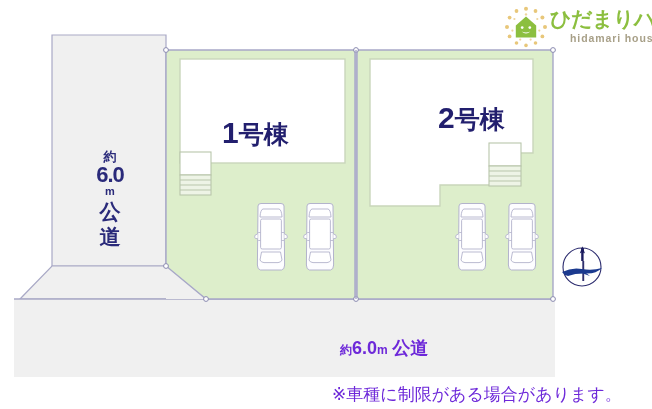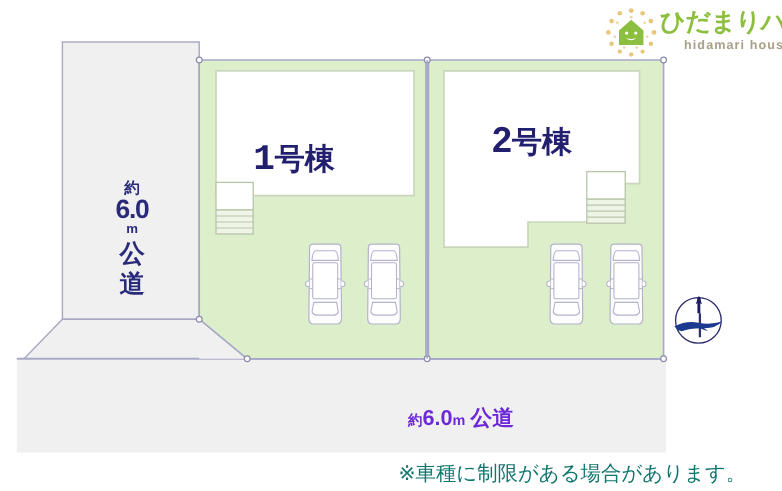--- a/index.html
+++ b/index.html
@@ -64,29 +64,28 @@
 
   
   .lbl {
     position: absolute;
     color: #221f6e;
     font-weight: bold;
     white-space: nowrap;
     user-select: none;
   }
   .lbl-bldg1 {
-    left: 211px;
+    left: 222px;
     top: 116px;
     font-size: 25px;
     letter-spacing: 0px;
-    font-family: Liberation Mono, monospace;
   }
   .lbl-bldg1 .num { font-size: 30px; }
   .lbl-bldg2 {
-    left: 410px;
+    left: 438px;
     top: 101px;
     font-size: 25px;
   }
   .lbl-bldg2 .num { font-size: 30px; }
 
   .road-left-label {
     position: absolute;
     left: 80px;
     top: 150px;
     width: 60px;
@@ -113,21 +112,21 @@
     user-select: none;
   }
   .road-bottom-label .sm { font-size: 12px; }
   .road-bottom-label .big { font-size: 18px; }
 
   .footnote {
     position: absolute;
     left: 332px;
     top: 383px;
     font-size: 17px;
-    color: #0f766e;
+    color: #6d28d9;
     white-space: nowrap;
     user-select: none;
   }
 
   .compass {
     position: absolute;
     left: 556px;
     top: 240px;
     width: 52px;
     height: 52px;

